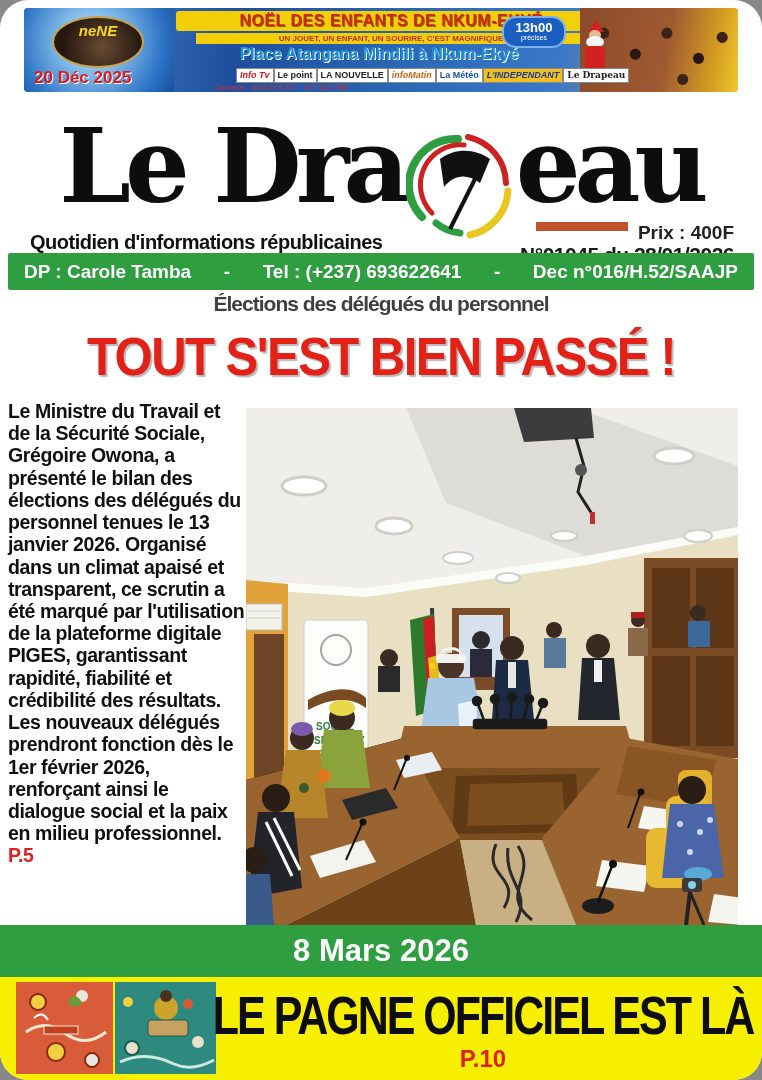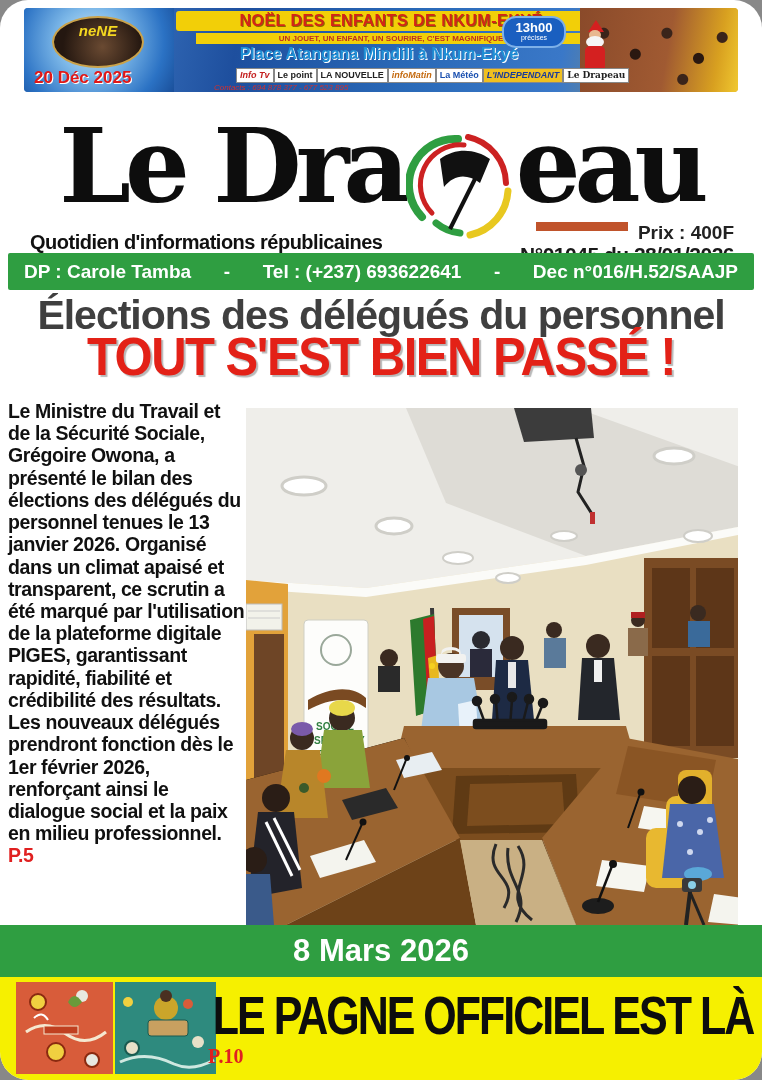--- a/index.html
+++ b/index.html
@@ -69,21 +69,21 @@
   .issue{position:absolute;right:28px;top:124px;font-weight:bold;font-size:21px;color:#1a1a1a;
       letter-spacing:-0.5px;}
 
   
   .infobar{position:absolute;left:8px;top:253px;width:746px;height:37px;background:#2f9e41;border-radius:2px;
       display:flex;align-items:center;justify-content:space-between;padding:0 16px;box-sizing:border-box;
       color:#fff;font-weight:bold;font-size:19px;}
 
   
   .kicker{position:absolute;left:0;top:292px;width:762px;text-align:center;color:#3f3f3f;font-weight:bold;
-      font-size:41px;letter-spacing:-1px;}
+      font-size:21px;letter-spacing:-1px;}
   .maintitle{position:absolute;left:0;top:326px;width:762px;text-align:center;color:#e32117;font-weight:900;
       font-size:49px;letter-spacing:-1.5px;text-shadow:2px 2px 1px #b8b8b8;transform:scaleY(1.08);
       transform-origin:top;}
 
   
   .article{position:absolute;left:8px;top:400px;width:238px;}
   .article p{margin:0;font-weight:bold;font-size:19.5px;line-height:1.14;color:#101010;letter-spacing:-0.4px;}
   .pref{color:#e02020;}
 
   
@@ -91,22 +91,22 @@
   .photo svg{display:block;}
 
   
   .datebar{position:absolute;left:0;top:925px;width:762px;height:52px;background:#2f9e41;
       display:flex;align-items:center;justify-content:center;color:#fff;font-weight:bold;font-size:31px;}
   .promo{position:absolute;left:0;top:977px;width:762px;height:103px;background:#f6f000;}
   .pagnes{position:absolute;left:16px;top:5px;}
   .promo-title{position:absolute;left:208px;top:8px;width:550px;text-align:center;color:#0d0d0d;
       font-weight:900;font-size:43px;letter-spacing:-2px;white-space:nowrap;transform:scaleY(1.25);
       transform-origin:top;}
-  .promo-pref{position:absolute;left:208px;top:68px;width:550px;color:#e02020;
-      font-weight:bold;font-size:20px;font-family:Liberation Serif, serif;}
+  .promo-pref{position:absolute;left:208px;top:68px;width:550px;text-align:center;color:#e02020;
+      font-weight:bold;font-size:24px;}
 </style>
 </head>
 <body>
 
 <div class="page">
 
   <div class="ad">
     <div class="ad-left">
       <div class="ad-logo">
         <span>neNE</span>

